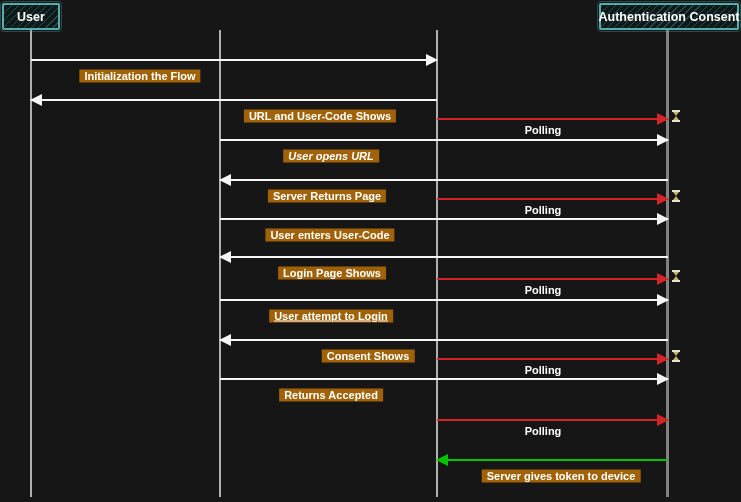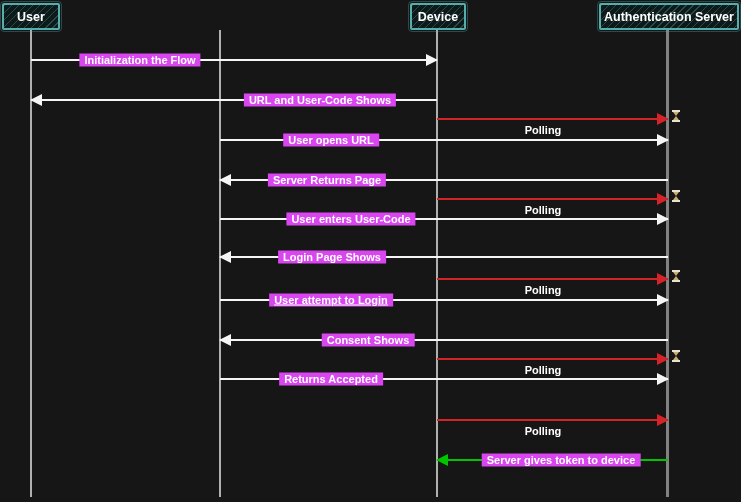--- a/index.html
+++ b/index.html
@@ -35,44 +35,43 @@
     position:absolute; width:0; height:0; top:-6px;
     border-top:6px solid transparent; border-bottom:6px solid transparent;
   }
   .head-right { right:-1px; }
   .head-left  { left:-1px; }
   .head-right.h-white { border-left:12px solid #f5f5f5; }
   .head-left.h-white  { border-right:12px solid #f5f5f5; }
   .head-right.h-red   { border-left:12px solid #d42427; }
   .head-left.h-green  { border-right:12px solid #00c400; }
   .msg-label {
-    position:absolute; top:0; transform:translate(-50%,-50%);
-    background:#d946ef; padding:0 5px;
+    position:absolute; top:16px; transform:translate(-50%,-50%);
+    background:#a16207; padding:0 5px;
     color:#ffffff; font-size:11px; font-weight:bold; white-space:nowrap;
     line-height:13px;
   }
   .msg-label--below {
     transform:translate(-50%,0); top:1px; background:transparent; padding:4px 3px;
   }
   
   .hourglass { position:absolute; width:10px; height:12px; }
 </style>
 </head>
 <body>
 
 <div class="stage">
 
   <div class="lifeline" style="left:30px;"></div>
   <div class="lifeline" style="left:219px;"></div>
   <div class="lifeline" style="left:436px;"></div>
   <div class="lifeline lifeline--major" style="left:666px;"></div>
 
   <div class="actor-box" style="left:2px;width:58px;">User</div>
-  <div class="actor-box" style="left:410px;width:56px;">Device</div>
-  <div class="actor-box" style="left:599px;width:140px;">Authentication Server</div>
+  <div class="actor-box" style="left:599px;width:140px;">Authentication Consent</div>
 
   <div class="msg" style="left:31px;top:60px;width:406px;">
     <div class="msg-line c-white"></div>
     <div class="head head-right h-white"></div>
     <span class="msg-label" style="left:109px;">Initialization the Flow</span>
   </div>
 
   <div class="msg" style="left:31px;top:100px;width:406px;">
     <div class="msg-line c-white"></div>
     <div class="head head-left h-white"></div>
@@ -81,39 +80,39 @@
 
   <div class="msg" style="left:437px;top:119px;width:231px;">
     <div class="msg-line c-red"></div>
     <div class="head head-right h-red"></div>
     <span class="msg-label msg-label--below" style="left:106px;">Polling</span>
   </div>
 
   <div class="msg" style="left:220px;top:140px;width:448px;">
     <div class="msg-line c-white"></div>
     <div class="head head-right h-white"></div>
-    <span class="msg-label" style="left:111px;">User opens URL</span>
+    <span class="msg-label" style="left:111px;font-style:italic;">User opens URL</span>
   </div>
 
   <div class="msg" style="left:220px;top:180px;width:448px;">
     <div class="msg-line c-white"></div>
     <div class="head head-left h-white"></div>
     <span class="msg-label" style="left:107px;">Server Returns Page</span>
   </div>
 
   <div class="msg" style="left:437px;top:199px;width:231px;">
     <div class="msg-line c-red"></div>
     <div class="head head-right h-red"></div>
     <span class="msg-label msg-label--below" style="left:106px;">Polling</span>
   </div>
 
   <div class="msg" style="left:220px;top:219px;width:448px;">
     <div class="msg-line c-white"></div>
     <div class="head head-right h-white"></div>
-    <span class="msg-label" style="left:110px;margin-left:21px;">User enters User-Code</span>
+    <span class="msg-label" style="left:110px;">User enters User-Code</span>
   </div>
 
   <div class="msg" style="left:220px;top:257px;width:448px;">
     <div class="msg-line c-white"></div>
     <div class="head head-left h-white"></div>
     <span class="msg-label" style="left:112px;">Login Page Shows</span>
   </div>
 
   <div class="msg" style="left:437px;top:279px;width:231px;">
     <div class="msg-line c-red"></div>

